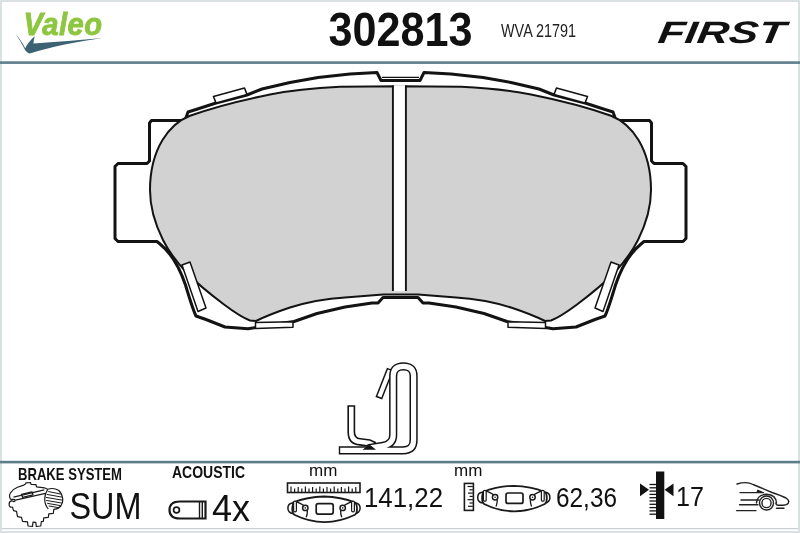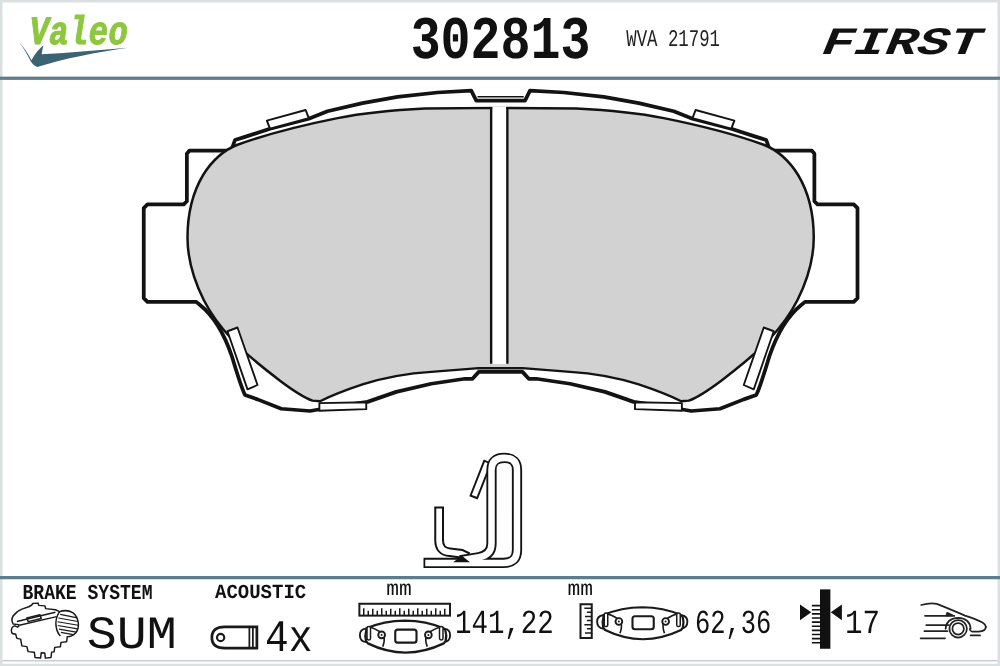--- a/index.html
+++ b/index.html
@@ -1,16 +1,16 @@
 <!DOCTYPE html>
 <html><head>
 <meta charset="utf-8">
 <style>
 html,body{margin:0;padding:0;background:#fff;}
-#canvas{width:800px;height:533px;position:relative;font-family:Liberation Mono, monospace;}
+#canvas{width:800px;height:533px;position:relative;font-family:Liberation Sans, sans-serif;}
 </style>
 </head>
 <body>
 <div id="canvas">
 <svg width="800" height="533" viewBox="0 0 800 533">
 
 <rect x="0" y="0" width="800" height="533" fill="#ffffff"></rect>
 
 <rect x="1" y="1" width="798" height="531" fill="none" stroke="#dbe0e3" stroke-width="2"></rect>
 

